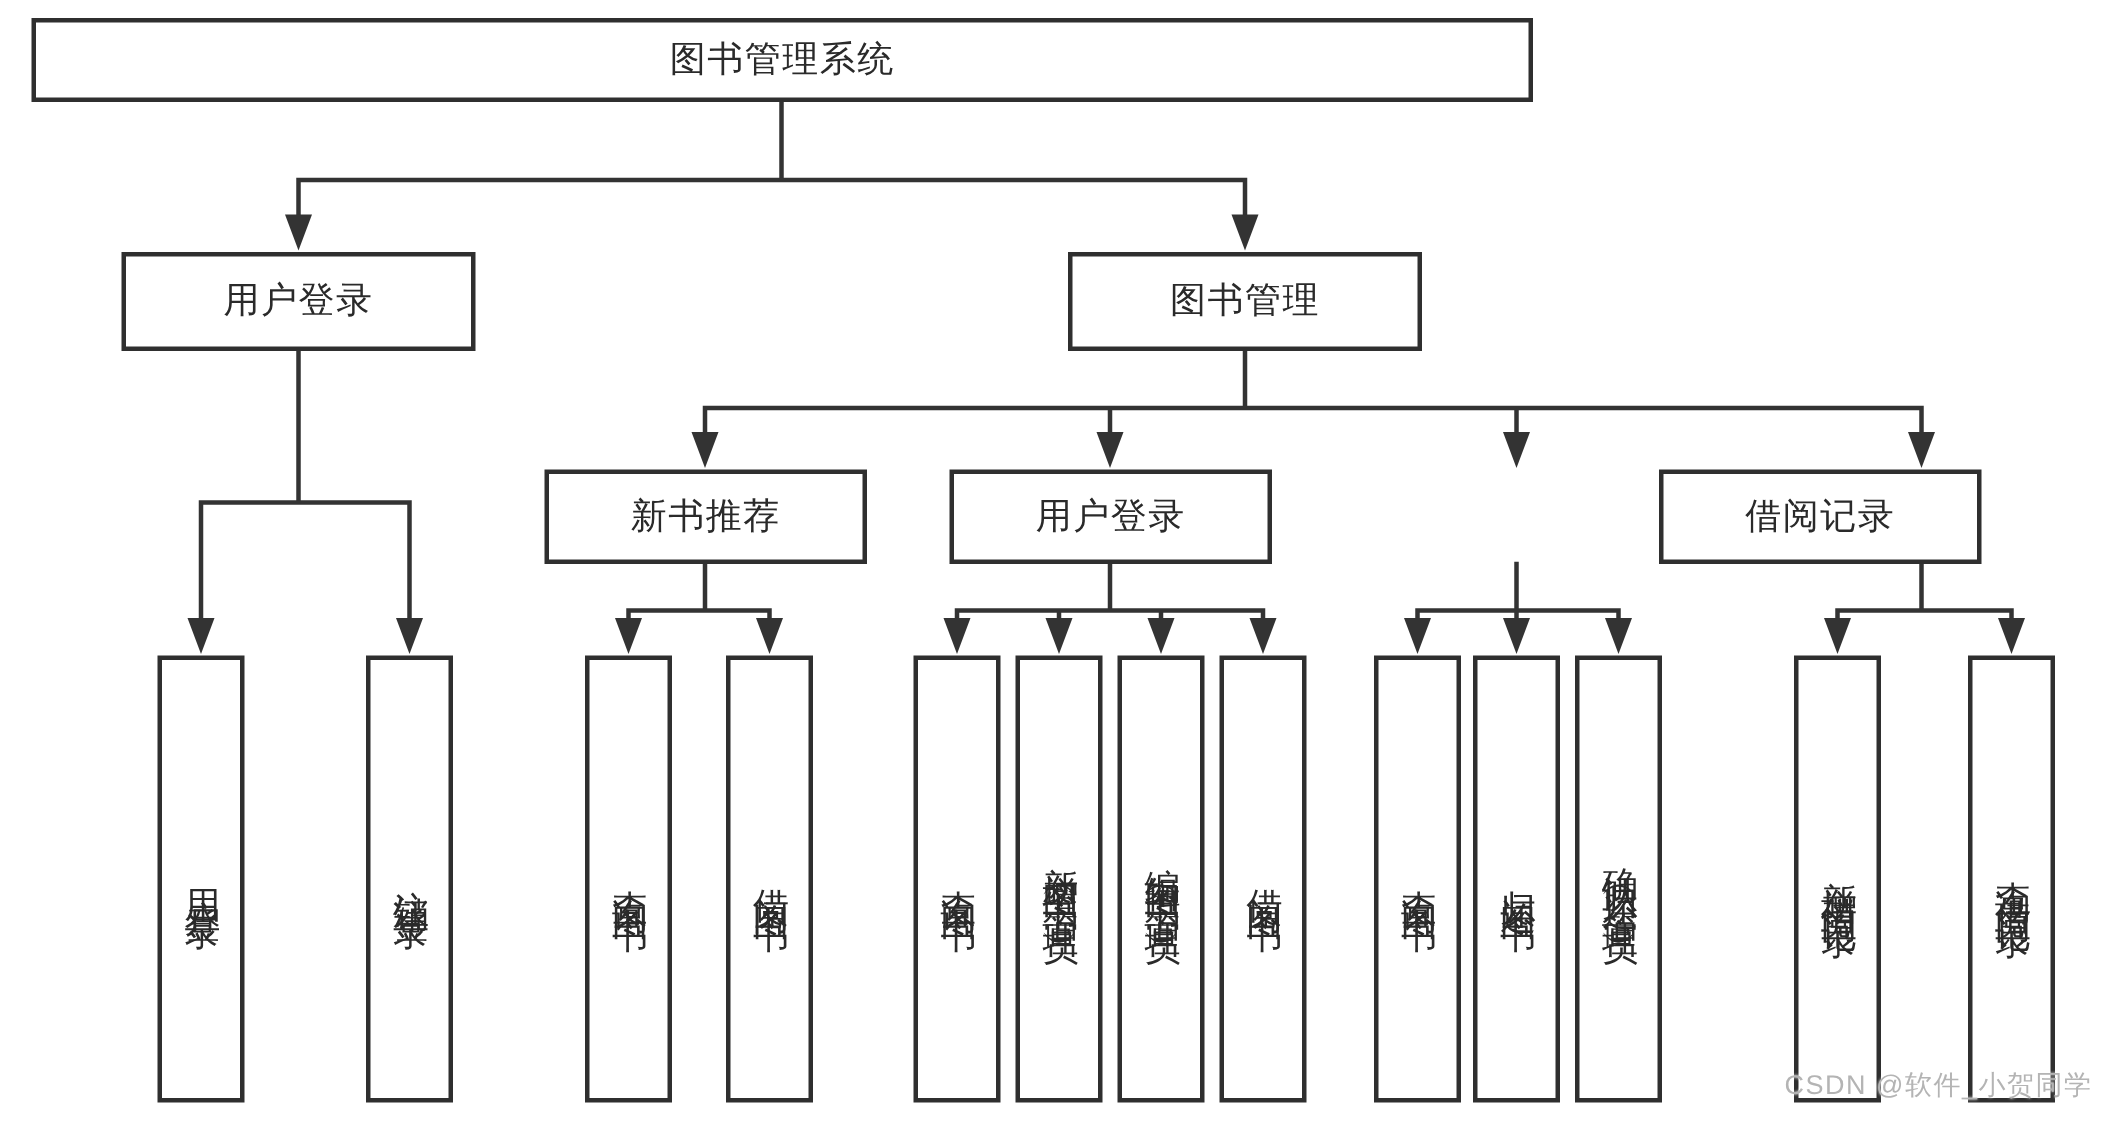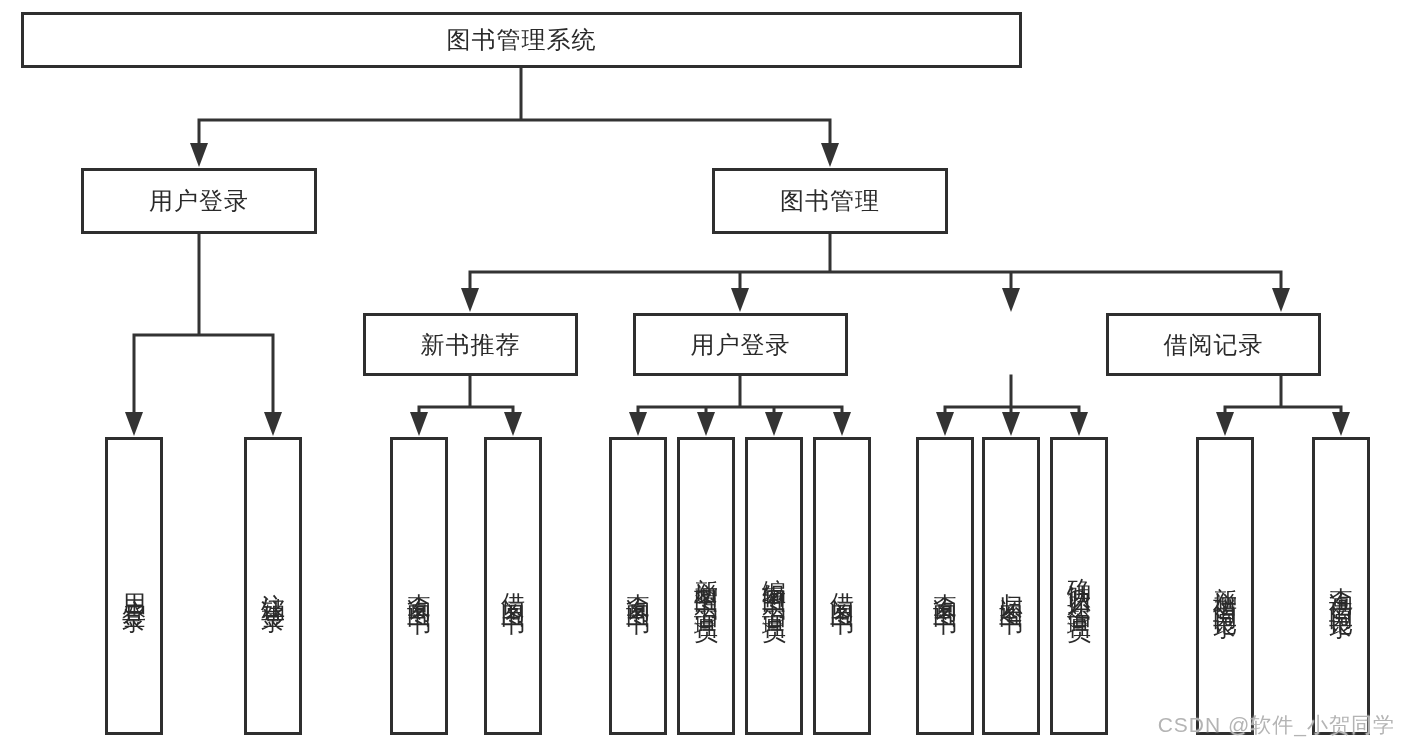--- a/index.html
+++ b/index.html
@@ -58,21 +58,21 @@
     text-orientation: mixed;
     font-size: 24px;
     letter-spacing: 6px;
     line-height: 1;
     white-space: nowrap;
   }
   #watermark {
     position: absolute;
     right: 10px;
     top: 711px;
-    font-size: 21px;
+    font-size: 18px;
     letter-spacing: 1px;
     color: #b4b4b4;
     text-shadow: 0 0 2px #ffffff;
     white-space: nowrap;
     z-index: 5;
   }
 </style>
 </head>
 <body>
 

